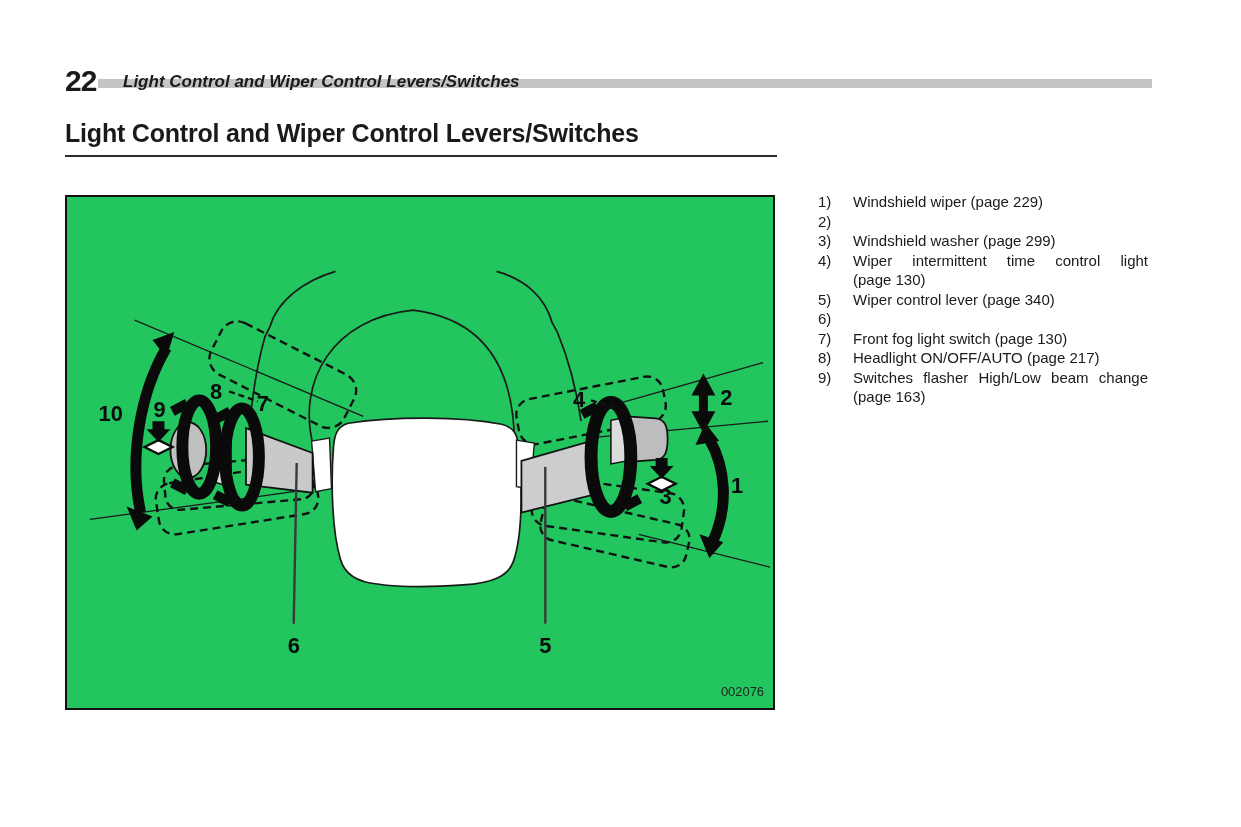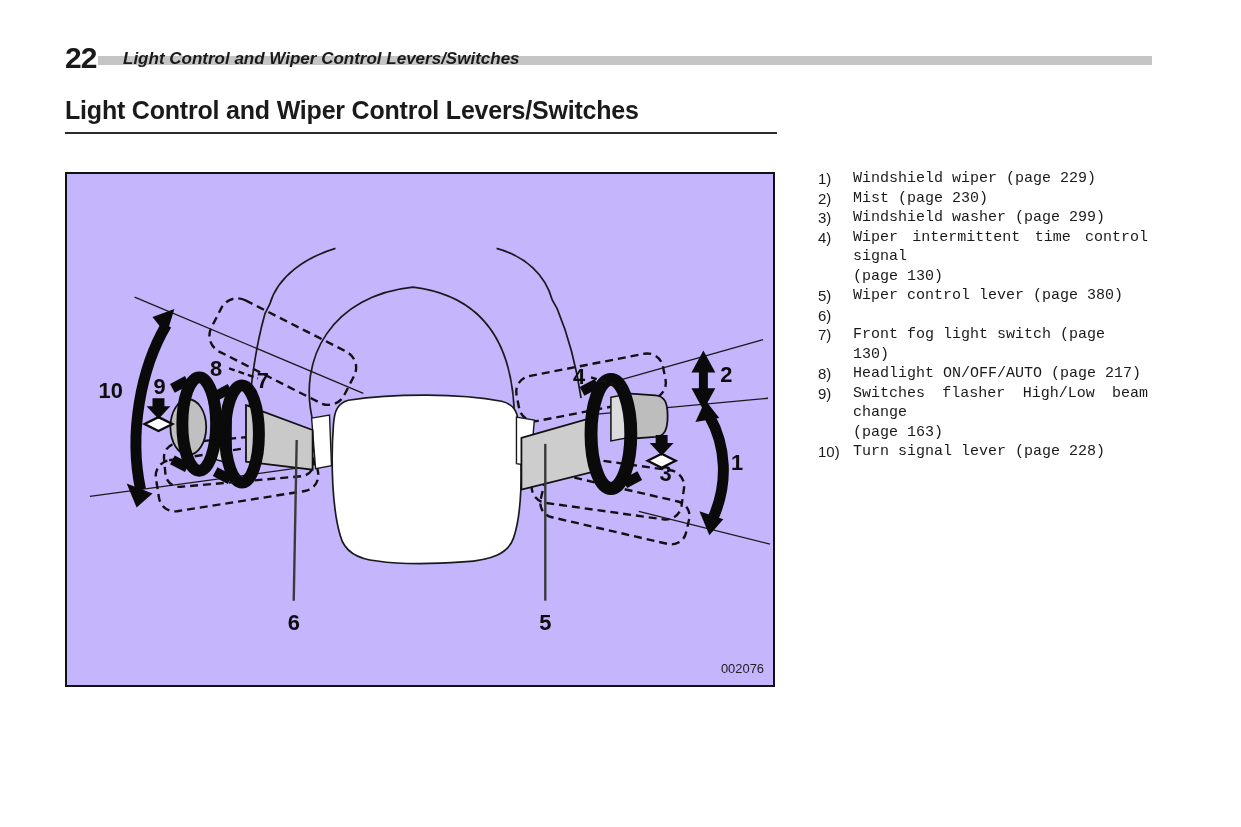--- a/index.html
+++ b/index.html
@@ -1,37 +1,37 @@
 <!DOCTYPE html>
 <html><head>
 <meta charset="utf-8">
 <style>
   html,body{margin:0;padding:0;background:#ffffff;}
   .page{position:relative;width:1241px;height:794px;background:#ffffff;overflow:hidden;
-        font-family:"Liberation Sans","DejaVu Sans",sans-serif;color:#1a1a1a;}
+        font-family:"Liberation Sans","DejaVu Sans",sans-serif;color:#1a1a1a;margin-top:23px;}
 
   
   .page-num{position:absolute;left:65px;top:41px;font-size:30px;font-weight:bold;letter-spacing:-1px;}
   .head-bar{position:absolute;left:98px;top:56px;width:1054px;height:9px;background:#c5c5c5;z-index:1;}
   .running-title{position:absolute;left:123px;top:49px;font-size:17px;font-weight:bold;font-style:italic;
                  z-index:2;letter-spacing:0px;}
 
   
   .main-title{position:absolute;left:65px;top:96px;font-size:25px;font-weight:bold;letter-spacing:-0.2px;margin:0;}
   .title-rule{position:absolute;left:65px;top:132px;width:712px;height:2px;background:#2b2b2b;}
 
   
-  .figure-frame{position:absolute;left:65px;top:172px;width:706px;height:511px;border:2px solid #111;background:#c4b5fd;}
+  .figure-frame{position:absolute;left:65px;top:172px;width:706px;height:511px;border:2px solid #111;background:#22c55e;}
   .figure-frame svg{display:block;width:706px;height:511px;}
 
   
   .legend{position:absolute;left:818px;top:169px;width:330px;font-size:15px;line-height:19.5px;}
   .legend-row{display:flex;}
   .legend-num{flex:0 0 35px;}
-  .legend-text{flex:1 1 auto;font-family:Liberation Mono, monospace;}
+  .legend-text{flex:1 1 auto;}
   .l2:empty{display:none;}
   .just{text-align:justify;text-align-last:justify;}
 
   svg text{font-family:"Liberation Sans","DejaVu Sans",sans-serif;}
   .callout{font-size:22px;font-weight:bold;fill:#0d0d0d;}
   .figcode{font-size:13px;fill:#222;}
 </style>
 </head>
 <body>
 
@@ -154,41 +154,38 @@
 
   <div class="legend">
     <div class="legend-row">
       <div class="legend-num">1)</div>
       <div class="legend-text">
           <div>Windshield wiper (page 229)</div>
         </div>
     </div>
     <div class="legend-row">
       <div class="legend-num">2)</div>
-      <div class="legend-text">
-          <div>Mist (page 230)</div>
-        </div>
     </div>
     <div class="legend-row">
       <div class="legend-num">3)</div>
       <div class="legend-text">
           <div>Windshield washer (page 299)</div>
         </div>
     </div>
     <div class="legend-row">
       <div class="legend-num">4)</div>
       <div class="legend-text">
-          <div class="just">Wiper intermittent time control signal</div>
+          <div class="just">Wiper intermittent time control light</div>
           <div class="l2">(page 130)</div>
         </div>
     </div>
     <div class="legend-row">
       <div class="legend-num">5)</div>
       <div class="legend-text">
-          <div>Wiper control lever (page 380)</div>
+          <div>Wiper control lever (page 340)</div>
         </div>
     </div>
     <div class="legend-row">
       <div class="legend-num">6)</div>
     </div>
     <div class="legend-row">
       <div class="legend-num">7)</div>
       <div class="legend-text">
           <div>Front fog light switch (page 130)</div>
         </div>
@@ -199,21 +196,15 @@
           <div>Headlight ON/OFF/AUTO (page 217)</div>
         </div>
     </div>
     <div class="legend-row">
       <div class="legend-num">9)</div>
       <div class="legend-text">
           <div class="just">Switches flasher High/Low beam change</div>
           <div class="l2">(page 163)</div>
         </div>
     </div>
-    <div class="legend-row">
-      <div class="legend-num">10)</div>
-      <div class="legend-text">
-          <div>Turn signal lever (page 228)</div>
-        </div>
-    </div>
   </div>
 
 </div>
 
 </body></html>

